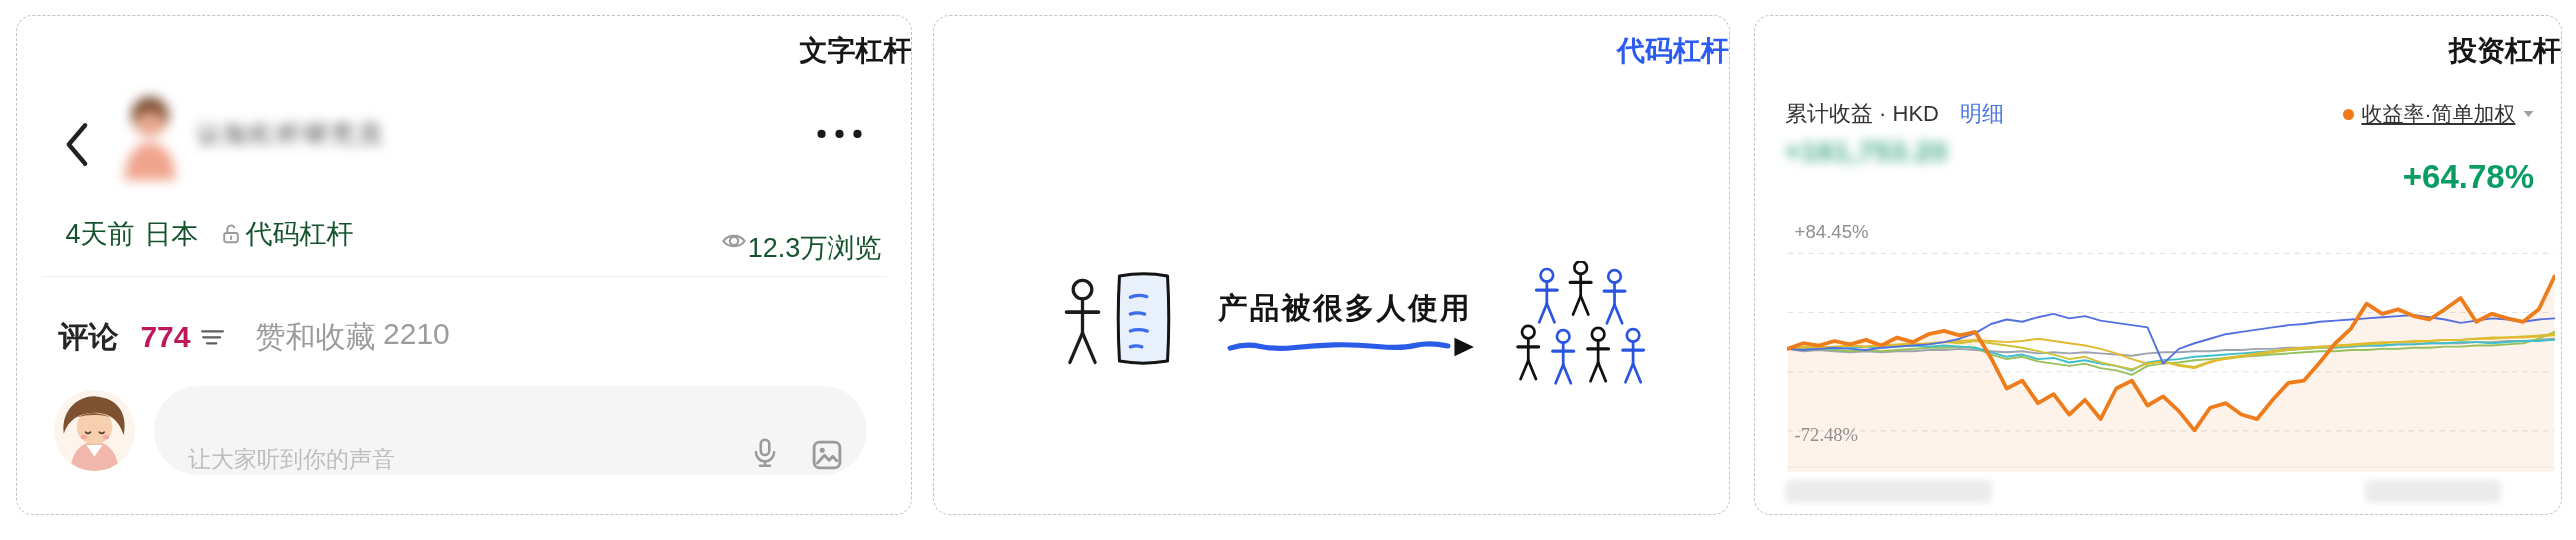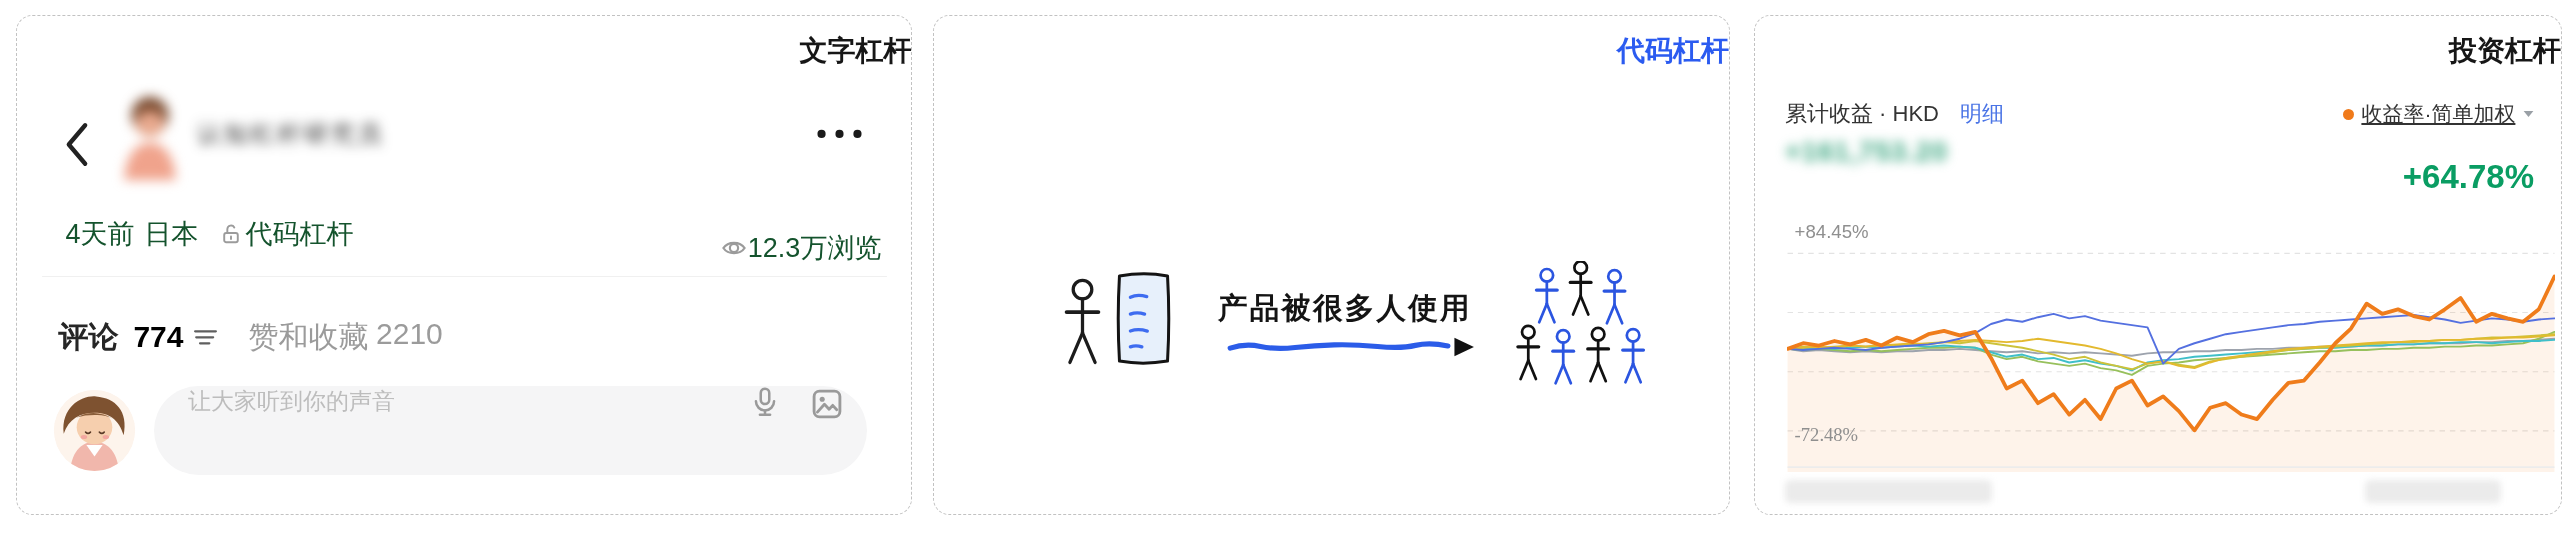--- a/index.html
+++ b/index.html
@@ -14,30 +14,30 @@
   
   .post-header{position:absolute;top:74px;left:0;right:0;height:93px;}
   .back-ic{position:absolute;left:47px;top:31px;}
   .author-avatar{position:absolute;left:97px;top:4.4px;width:72px;height:86px;filter:blur(6px);}
   .author-name{position:absolute;left:180px;top:28px;font-size:24px;color:#1f1f1f;letter-spacing:2.7px;filter:blur(6px);}
   .more-ic{position:absolute;right:48px;top:39px;}
   .meta-row{position:absolute;top:203px;left:48px;right:30px;height:31px;display:flex;align-items:center;font-size:27px;color:#14532d;}
   .meta-row .gap-s{margin-right:9.8px;}
   .meta-row .gap-m{margin-right:22px;}
   .meta-row .lock{margin-right:3.3px;display:flex;align-items:center;}
-  .meta-views{margin-left:auto;display:flex;align-items:center;gap:1px;margin-top:28px;}
+  .meta-views{margin-left:auto;display:flex;gap:1px;margin-top:28px;}
   .divider{position:absolute;top:260px;left:24.6px;right:24.6px;height:1.6px;background:#f0f0f0;border-radius:1.1px;}
   .comment-bar{position:absolute;top:301px;left:41px;right:30px;display:flex;align-items:center;font-size:30px;}
   .c-strong{color:#262626;font-weight:600;}
-  .c-count{margin-left:15px;color:#000000;font-weight:600;}
+  .c-count{margin-left:22px;color:#be185d;font-weight:600;}
   .sort-ic{margin-left:11px;display:flex;align-items:center;}
   .likes{margin-left:31px;color:#9b9b9b;display:flex;gap:7.6px;}
   .composer{position:absolute;top:370px;left:37px;right:44px;height:89px;display:flex;align-items:center;}
   .composer-avatar{width:81px;height:81px;border-radius:50%;overflow:hidden;flex:0 0 auto;background:#fdf2ea;}
-  .input-pill{margin-left:18.6px;flex:1;height:89px;background:#f5f5f6;border-radius:45px;display:flex;align-items:flex-start;padding:0 22px 0 34px;box-sizing:border-box;font-family:Liberation Serif, serif;}
+  .input-pill{margin-left:18.6px;flex:1;height:89px;background:#f5f5f6;border-radius:45px;display:flex;align-items:flex-end;padding:0 22px 0 34px;box-sizing:border-box;font-family:Liberation Serif, serif;}
   .placeholder{font-size:23px;color:#bdbdbd;flex:1;}
   .pill-icons{display:flex;align-items:center;gap:28px;}
 
   
   .fig-single{position:absolute;left:121px;top:261px;color:#1c1c1c;}
   .doc{position:absolute;left:180px;top:255px;}
   .arrow-label{position:absolute;left:284px;top:273px;width:262px;text-align:left;font-size:29.5px;font-weight:600;color:#141414;letter-spacing:2.2px;}
   .arrow{position:absolute;left:292px;top:318px;}
   .fig-group{position:absolute;left:579px;top:245px;}
 

